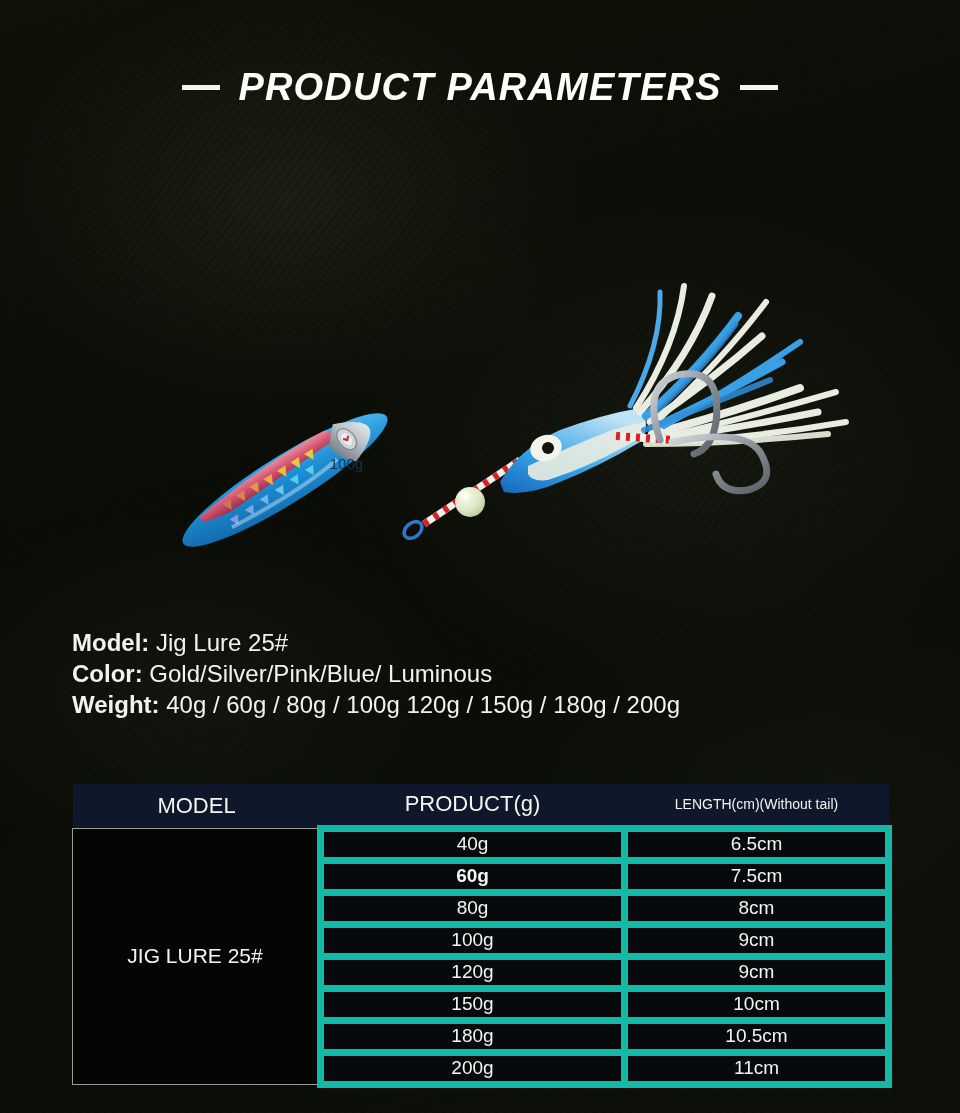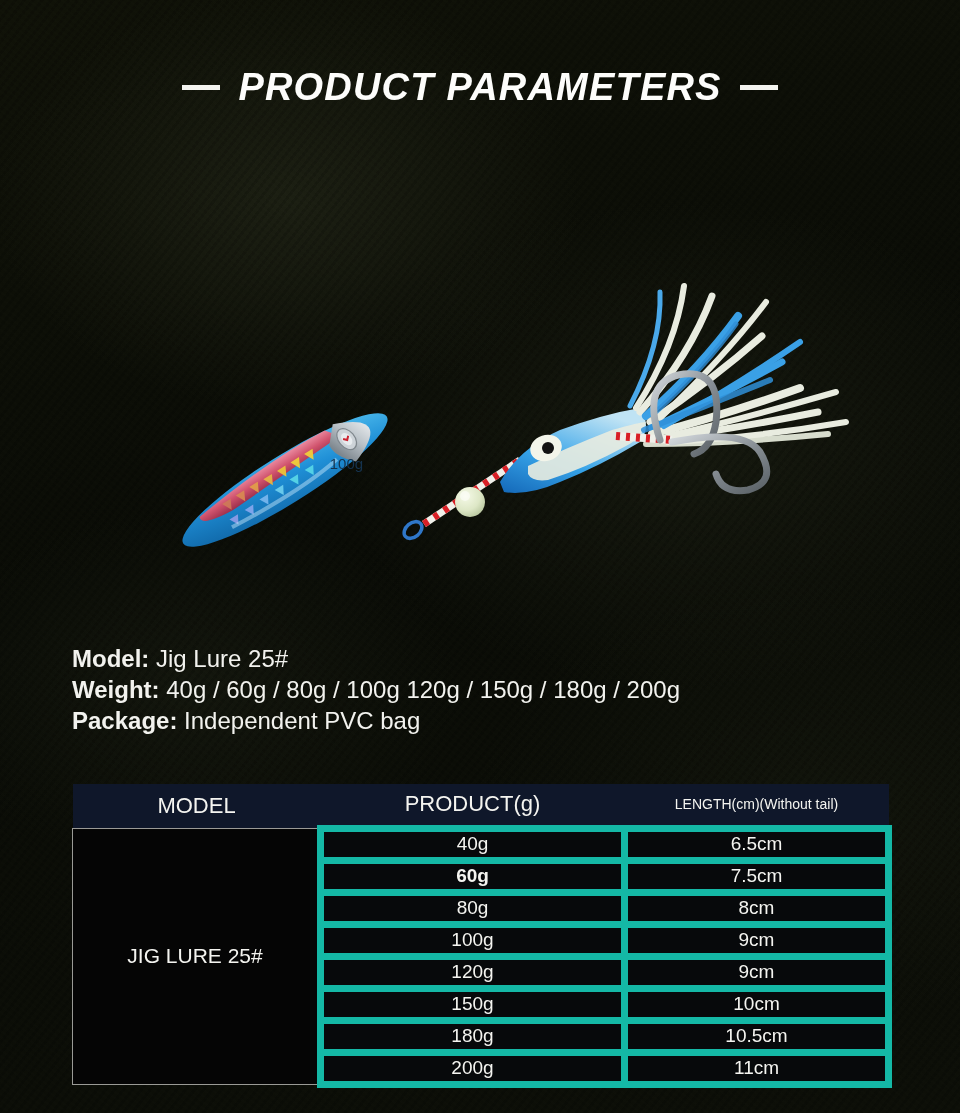--- a/index.html
+++ b/index.html
@@ -59,21 +59,20 @@
   }
 
   
   .photo { position: absolute; top: 130px; left: 0; width: 960px; height: 480px; }
 
   
   .specs {
     position: absolute;
     left: 72px; top: 627px;
     width: 820px;
-    margin-top: 16px;
   }
   .spec-line {
     font-size: 24px;
     line-height: 31px;
     color: #f2f2ee;
     white-space: nowrap;
     font-family: "Liberation Sans", sans-serif;
   }
   .spec-label { font-weight: 700; }
   .spec-value { font-weight: 400; }
@@ -265,26 +264,26 @@
       </g>
     </svg>
   </div>
 
   <div class="specs">
     <div class="spec-line">
       <span class="spec-label">Model:</span>
       <span class="spec-value">Jig Lure 25#</span>
     </div>
     <div class="spec-line">
+      <span class="spec-label">Color:</span>
+      <span class="spec-value">Gold/Silver/Pink/Blue/ Luminous</span>
+    </div>
+    <div class="spec-line">
       <span class="spec-label">Weight:</span>
       <span class="spec-value">40g / 60g / 80g / 100g 120g / 150g / 180g / 200g</span>
-    </div>
-    <div class="spec-line">
-      <span class="spec-label">Package:</span>
-      <span class="spec-value">Independent PVC bag</span>
     </div>
   </div>
 
   <table class="table">
     <colgroup>
       <col class="c-model">
         <col class="c-weight">
         <col class="c-length">
     </colgroup>
     <thead>

